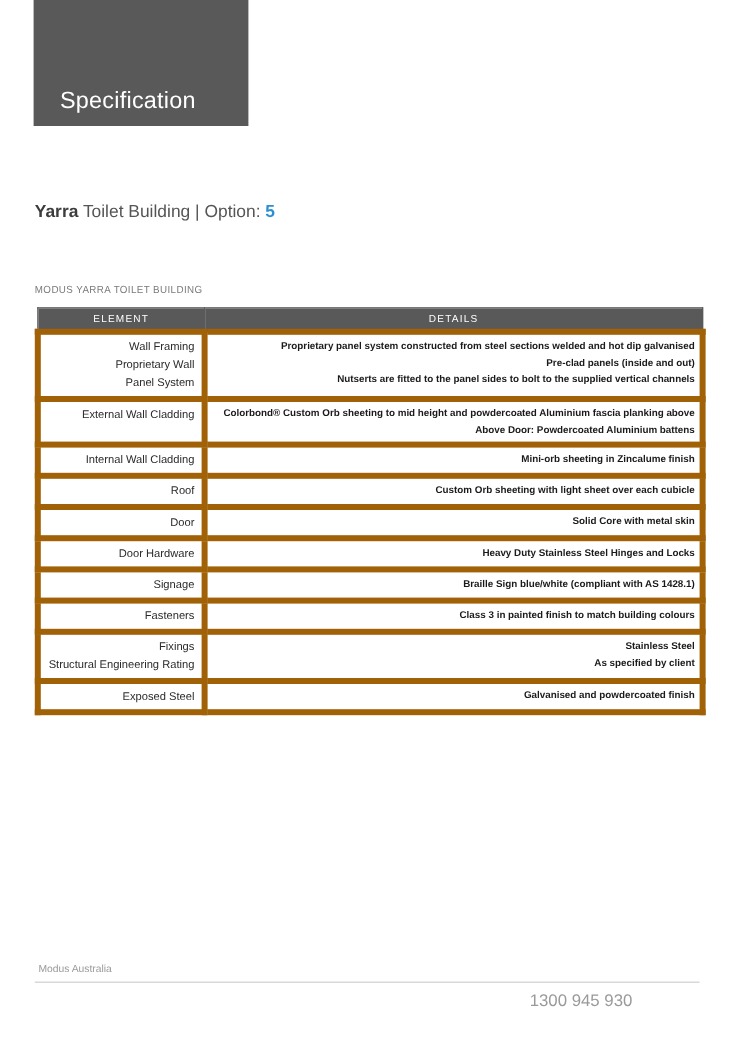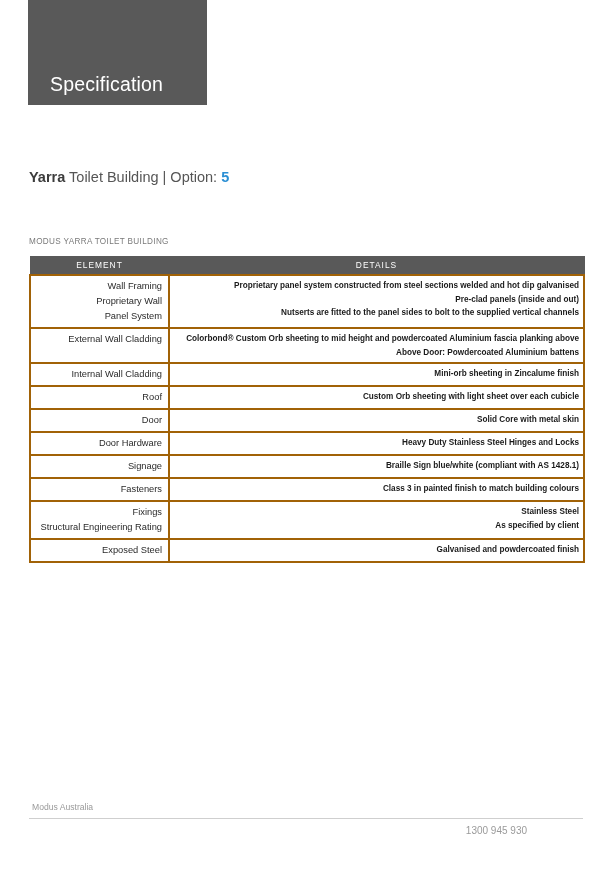--- a/index.html
+++ b/index.html
@@ -101,21 +101,21 @@
     font-size: 8.4px;
     font-weight: normal;
     letter-spacing: 1px;
     text-align: center;
     padding: 4px 0 4px 0;
     border: 1px solid #595959;
     line-height: 1.1;
   }
 
   .spec-table tbody td {
-    border: 2px solid #a16207;
+    border: 5px solid #a16207;
     vertical-align: top;
     line-height: 1.62;
     color: #1f1f1f;
   }
   .spec-table tbody td.el {
     text-align: right;
     padding: 3px 6px 3px 4px;
     font-size: 9.3px;
     color: #2a2a2a;
     font-weight: 400;
@@ -151,21 +151,21 @@
     left: 32px;
     top: 802px;
     font-size: 8.6px;
     color: #9a9a9a;
     white-space: nowrap;
   }
   .footer-right {
     position: absolute;
     right: 31px;
     top: 825px;
-    font-size: 10px;
+    font-size: 14px;
     color: #9a9a9a;
     white-space: nowrap;
     margin-left: 36px;
   }
 </style>
 </head>
 <body>
 
 <div class="page">
 

